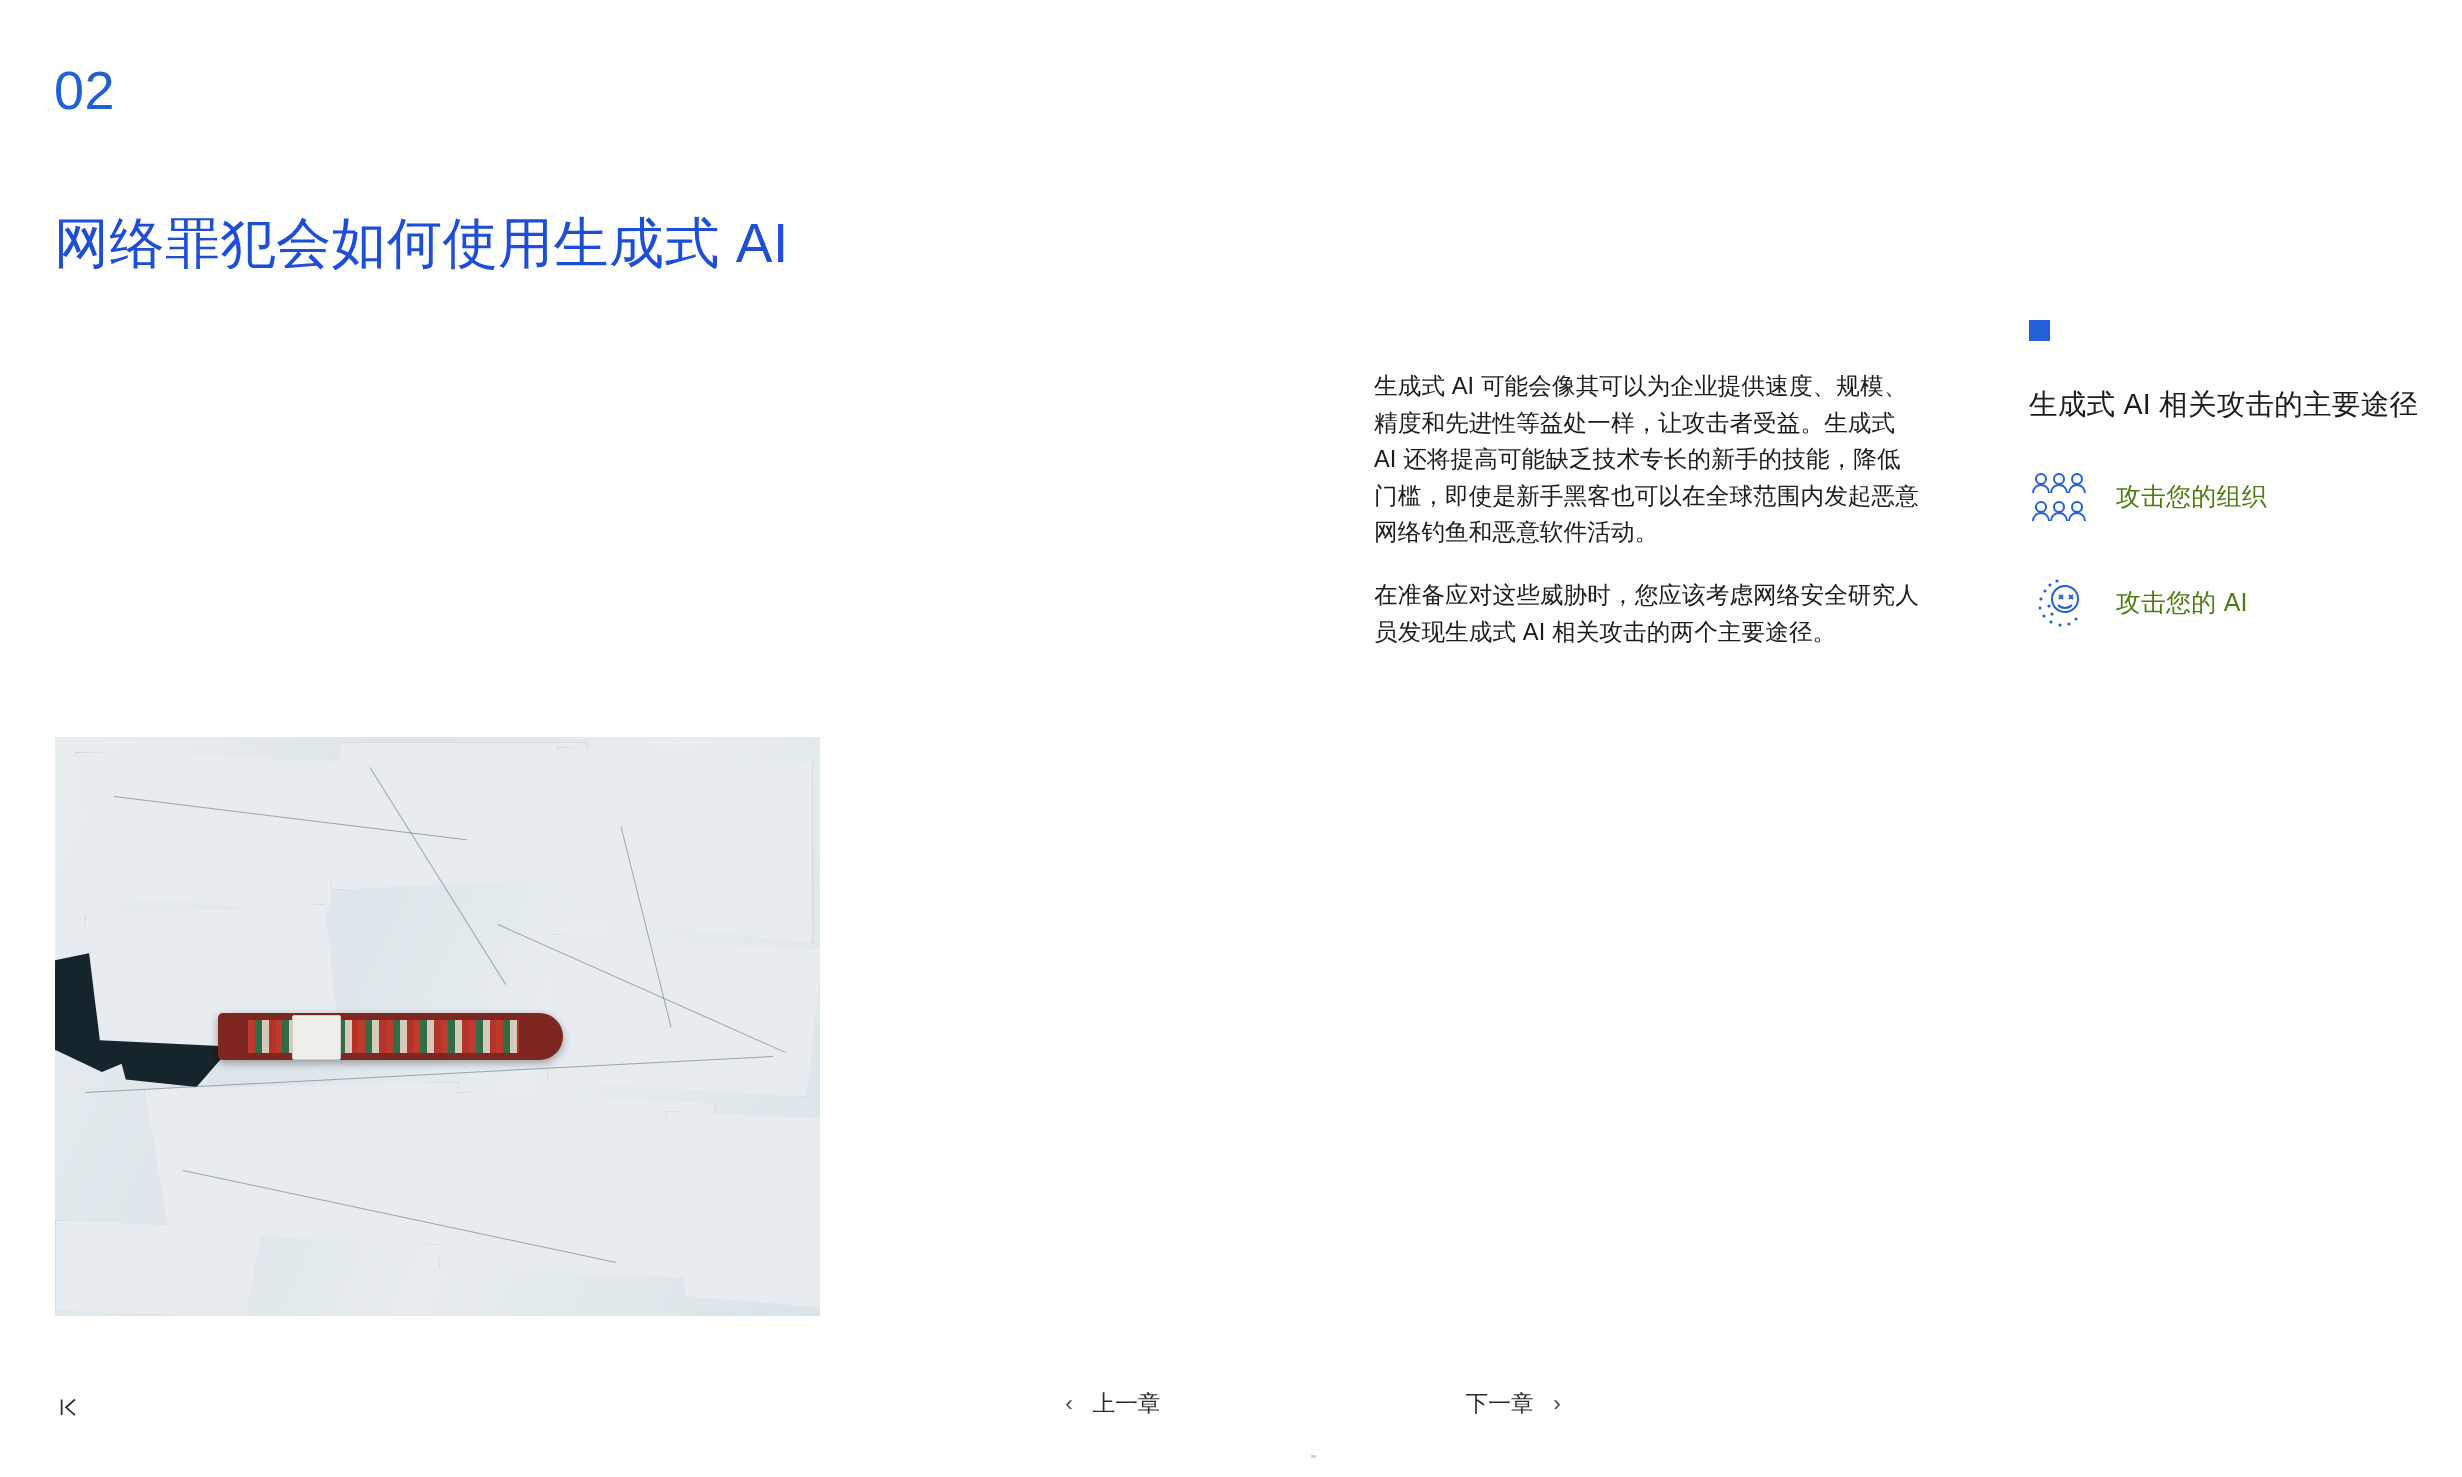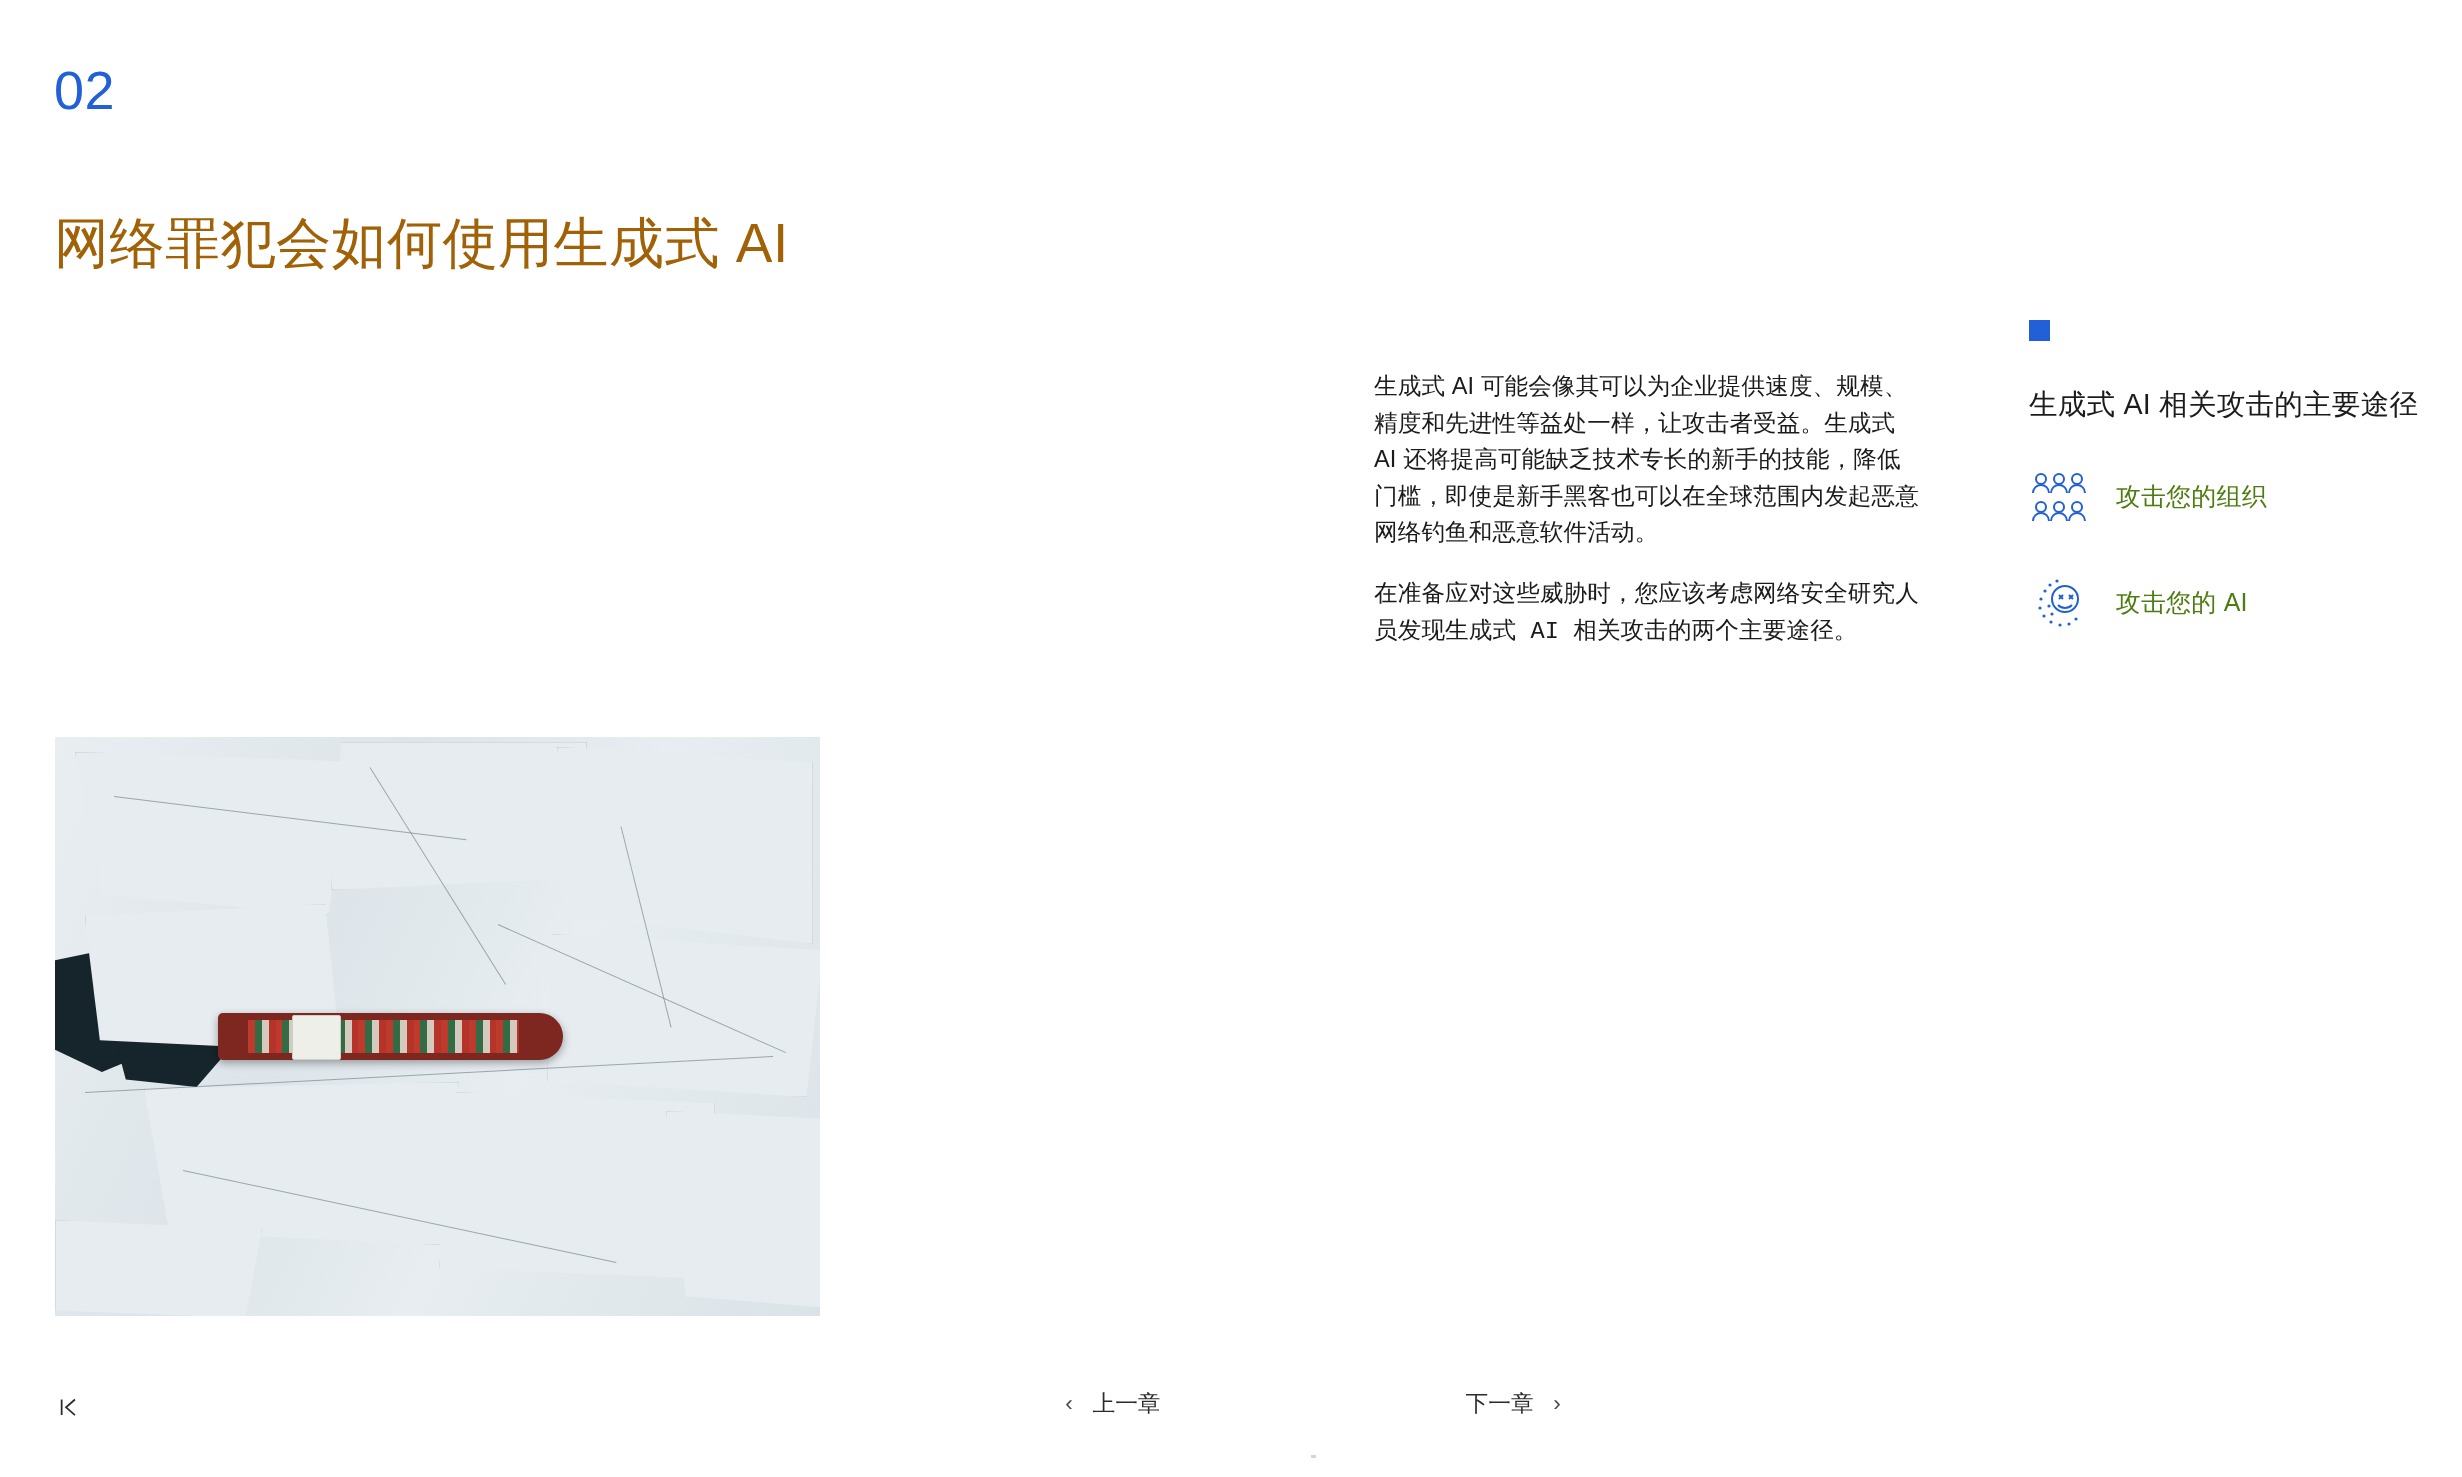--- a/index.html
+++ b/index.html
@@ -34,21 +34,21 @@
     letter-spacing: 0.5px;
     margin-top: 24px;
   }
 
   .page-title {
     position: absolute;
     left: 54px;
     top: 175px;
     font-size: 55px;
     line-height: 1.15;
-    color: #a16207;
+    color: #1d4ed8;
     font-weight: 400;
     letter-spacing: 0.5px;
     white-space: nowrap;
   }
 
   
   .hero-figure {
     position: absolute;
     left: 55px;
     top: 737px;
@@ -122,21 +122,21 @@
     top: 368px;
     width: 547px;
   }
   .body-par {
     font-size: 23.6px;
     line-height: 1.55;
     color: #1b1b1b;
     margin: 0 0 26.6px 0;
     letter-spacing: 0.1px;
   }
-  .body-par:last-child { margin-bottom: 16px; font-family: Liberation Mono, monospace; }
+  .body-par:last-child { margin-bottom: 16px; }
 
   
   .rail {
     position: absolute;
     left: 2029px;
     top: 320px;
     width: 537px;
   }
   .rail-marker {
     width: 20.7px;

